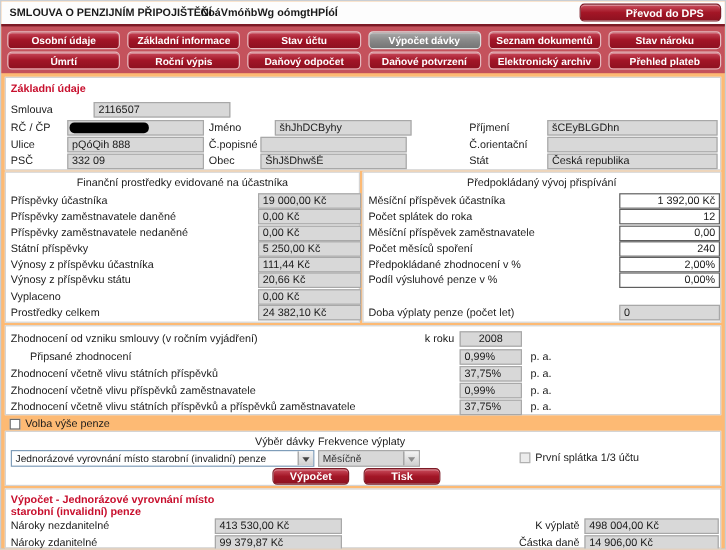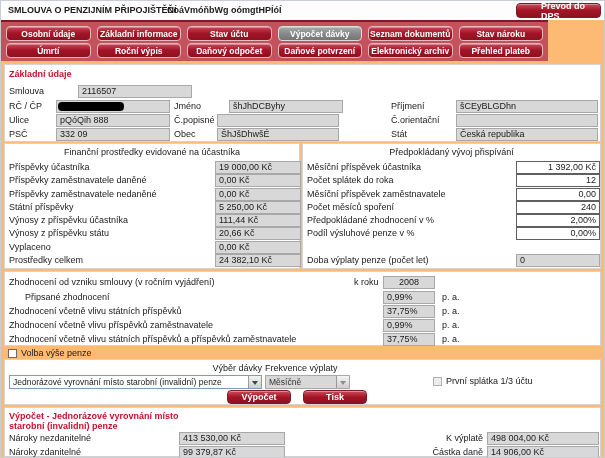--- a/index.html
+++ b/index.html
@@ -12,21 +12,21 @@
   .bold { font-weight:bold; }
   .red-heading { color:#c8102e; font-weight:bold; font-size:9px; }
   .box { position:absolute; border:1px solid #d4d4d4; background:#fff; }
   .panel-title { position:absolute; left:0; width:100%; text-align:center; top:3px; font-size:9px; }
   .field { position:absolute; height:13px; background:#d8d8d8; border:1px solid #a8a8a8;
            font-size:9px; line-height:11px; padding:0 3px; white-space:nowrap; overflow:hidden; }
   .field.num { text-align:left; }
   .field.ctr { text-align:center; }
   .field.edit { background:#ffffff; border:1px solid #5f5f5f; text-align:right; }
   .titlebar { position:absolute; left:0; top:0; width:605px; height:19px; background:#fdfdfd; }
-  .tabband { position:absolute; left:0; top:19px; width:547px; height:41px;
+  .tabband { position:absolute; left:0; top:19px; width:605px; height:41px;
              background:#c4525c; border-top:2px solid #7c1b26; }
   .tabrow { position:absolute; left:5px; right:5px; display:flex; gap:6px; height:15px; }
   .tab { flex:1; display:flex; align-items:center; justify-content:center; color:#fff;
          font-weight:bold; font-size:8.5px; white-space:nowrap; overflow:hidden;
          background:linear-gradient(#c7495a 0%, #a21527 48%, #8e1120 100%);
          border:1px solid #e6b9be; border-radius:4px;
          box-shadow: inset 0 1px 0 rgba(255,255,255,.35); cursor:pointer; }
   .tab.selected { background:linear-gradient(#ababab 0%, #8a8a8a 48%, #757575 100%); border-color:#dcdcdc; }
   .btn-red { position:absolute; display:flex; align-items:center; justify-content:center;
              color:#fff; font-weight:bold; font-size:9px;
@@ -48,21 +48,21 @@
   .result-title { position:absolute; color:#c8102e; font-weight:bold; font-size:9px; line-height:10px; }
 </style>
 </head>
 <body>
 
 <div class="app">
 
   <div class="titlebar">
     <span class="lbl bold" style="left:7px; top:4px;">SMLOUVA O PENZIJNÍM PŘIPOJIŠTĚNÍ</span>
     <span class="lbl bold" style="left:166px; top:4px;">ČoáVmóňbWg oómgtHPÍóÍ</span>
-    <div class="btn-red" style="right:5px; top:2px; width:85px; height:15px;padding-left:24px;">Převod do DPS</div>
+    <div class="btn-red" style="right:5px; top:2px; width:118px; height:15px;padding-left:24px;">Převod do DPS</div>
   </div>
 
   <div class="tabband">
     <div class="tabrow" style="top:4px;">
       <div class="tab">Osobní údaje</div>
       <div class="tab">Základní informace</div>
       <div class="tab">Stav účtu</div>
       <div class="tab selected">Výpočet dávky</div>
       <div class="tab">Seznam dokumentů</div>
       <div class="tab">Stav nároku</div>

